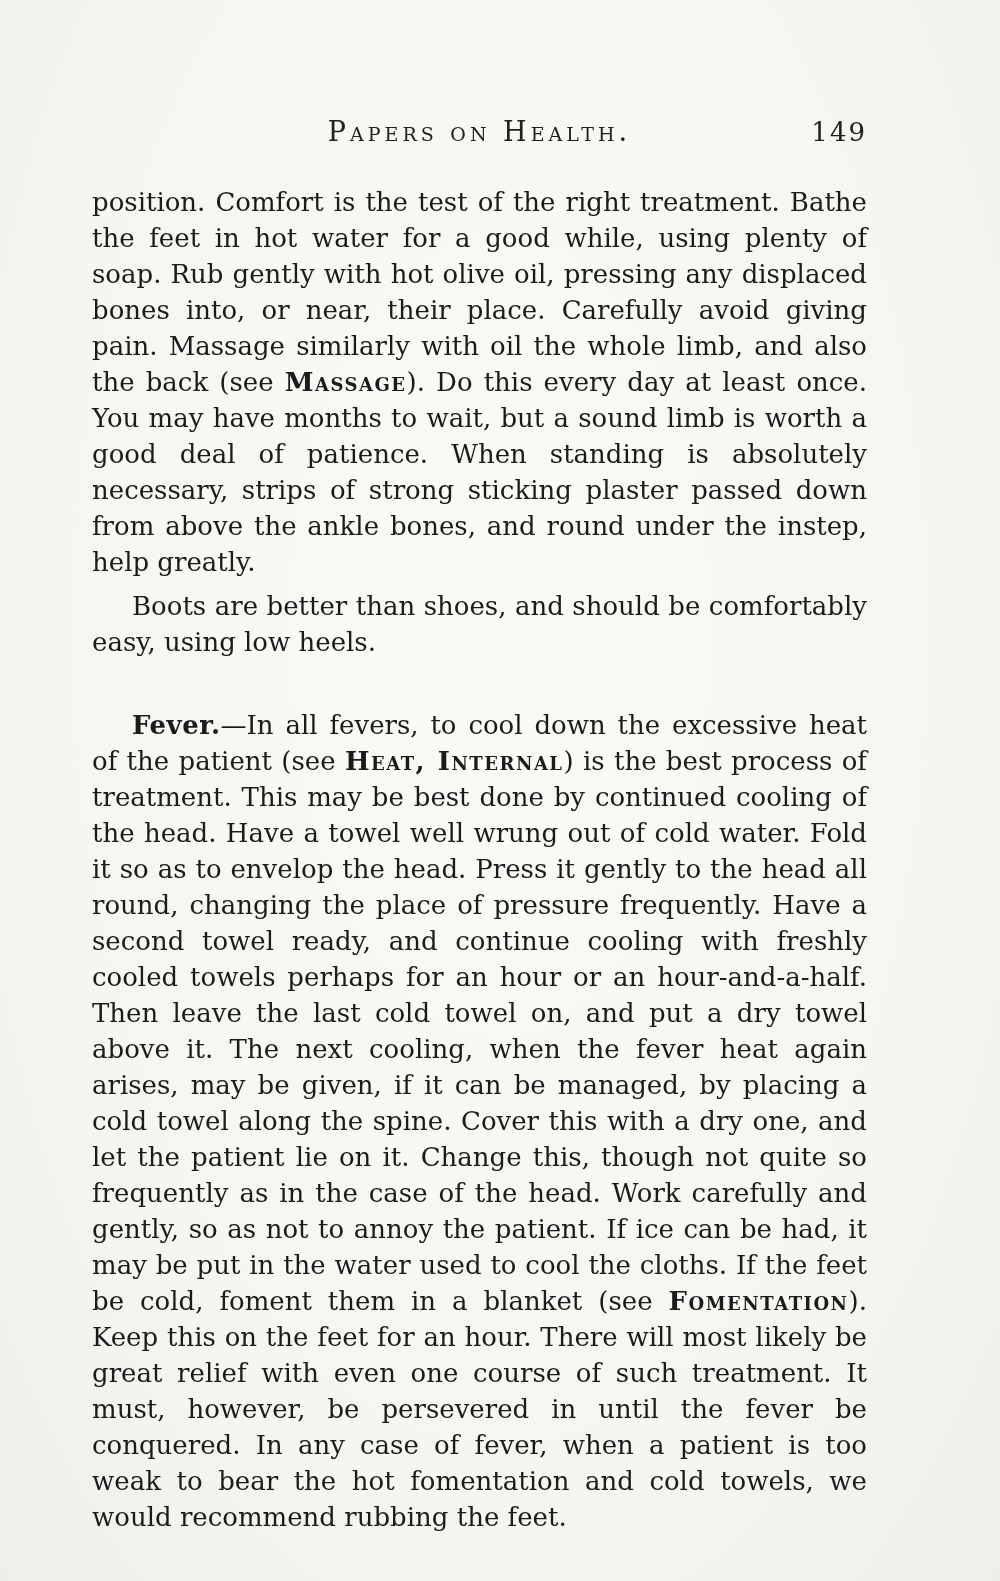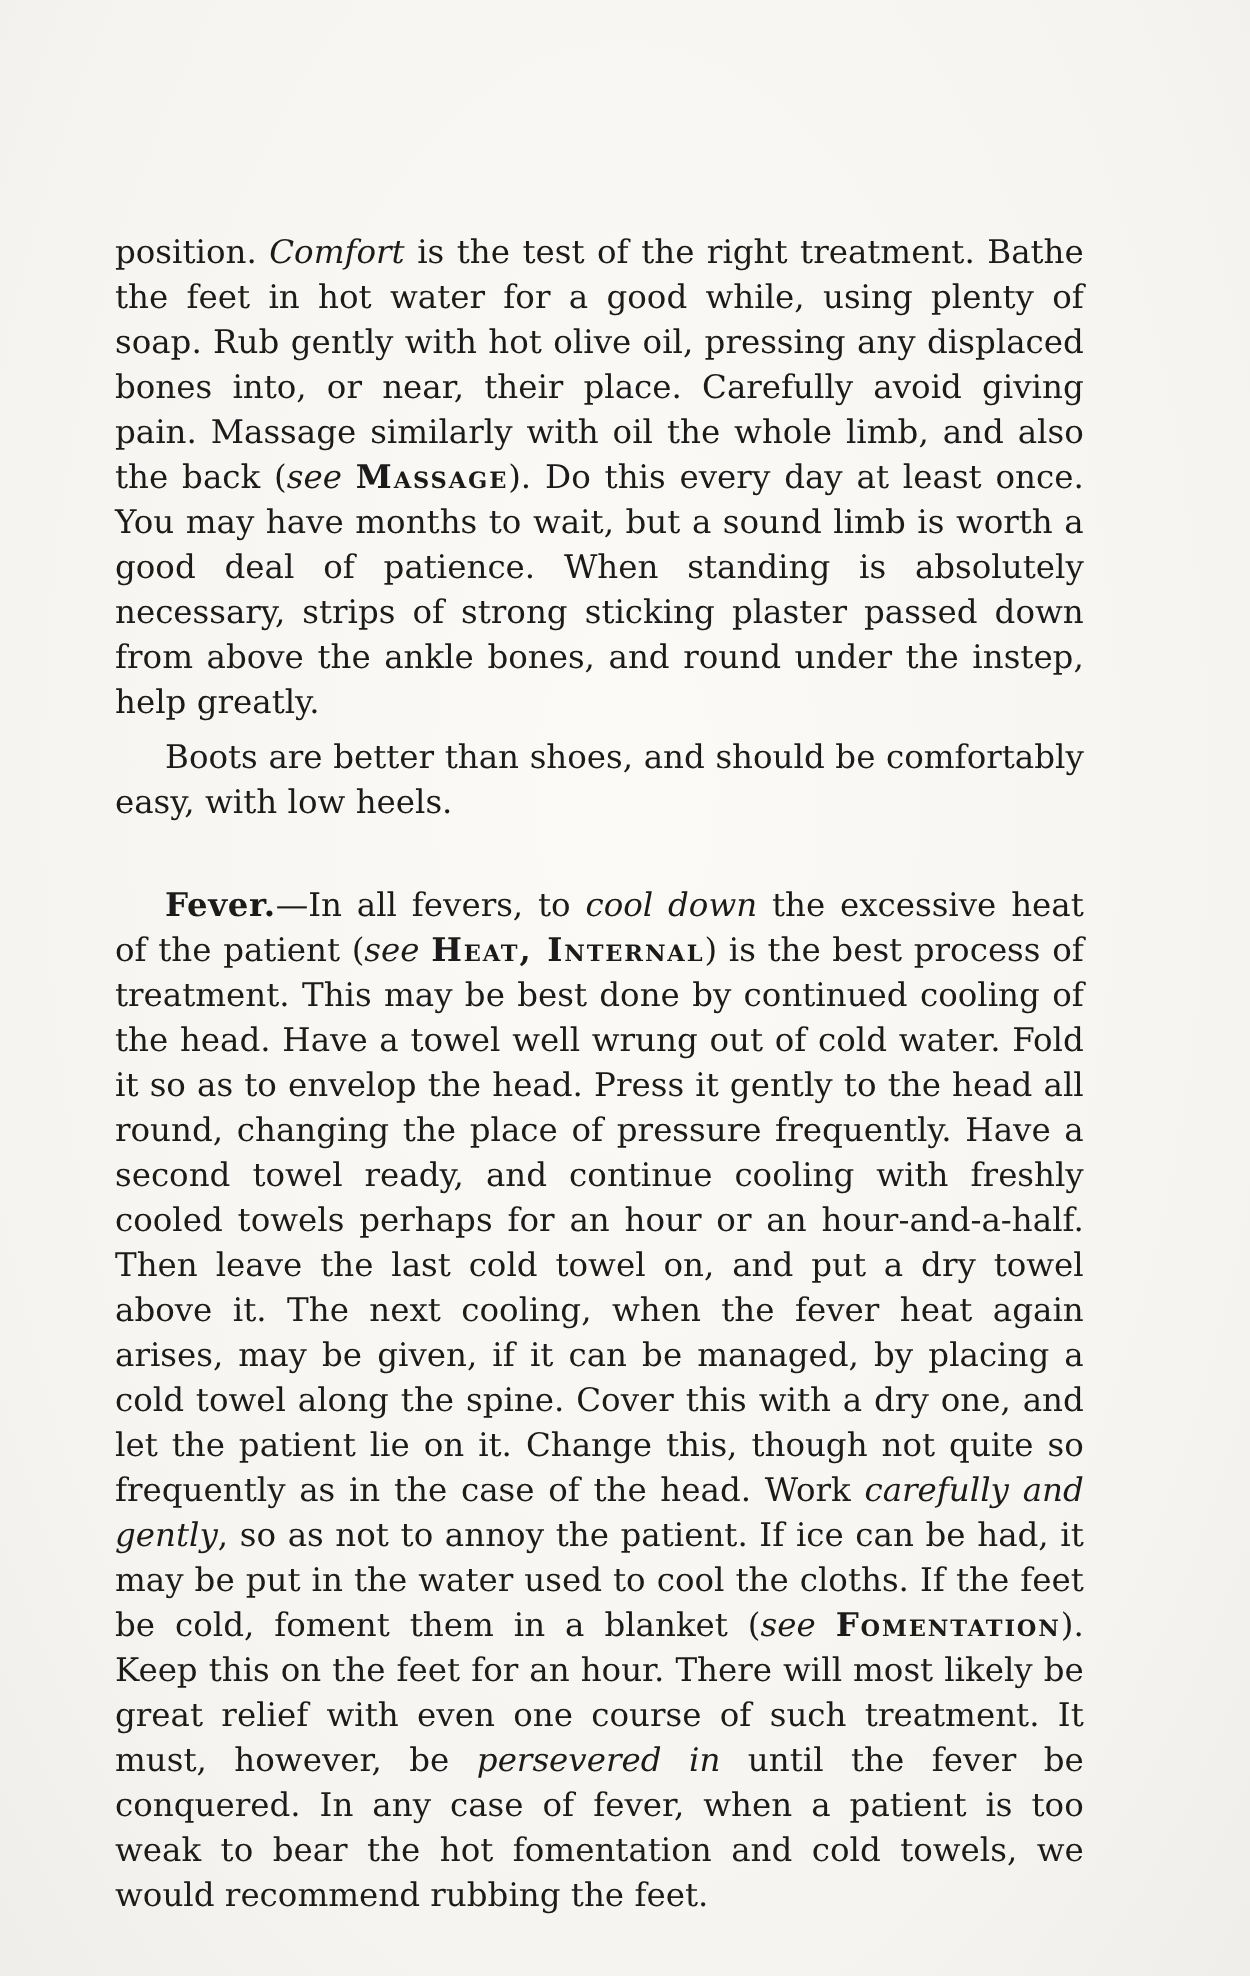--- a/index.html
+++ b/index.html
@@ -57,30 +57,34 @@
   .body-text p.indent {
     text-indent: 40px;
   }
   .body-text p.gap-small {
     margin-top: 8px;
   }
   .body-text p.gap-entry {
     margin-top: 47px;
   }
   .seg   { font-style: normal; }
-  .seg-i { font-style: italic; }
+  .seg-i { }
   .seg-b { font-weight: 700; letter-spacing: 0.5px; }
   .seg-sc {
     font-variant: small-caps;
     letter-spacing: 1.5px;
     font-weight: bold;
   }
 </style>
 </head>
 <body>
 
 <div class="scan-page">
+  <div class="page-header">
+    <div class="running-title">Papers on Health.</div>
+    <div class="page-number">149</div>
+  </div>
   <div class="body-text">
       <p class=""><span class="seg">position.  </span><span class="seg-i">Comfort</span><span class="seg"> is the test of the right treatment.  Bathe the feet in hot water for a good while, using plenty of soap.  Rub gently with hot olive oil, pressing any displaced bones into, or near, their place.  Carefully avoid giving pain.  Massage similarly with oil the whole limb, and also the back (</span><span class="seg-i">see</span><span class="seg"> </span><span class="seg-sc">Massage</span><span class="seg">).  Do this every day at least once.  You may have months to wait, but a sound limb is worth a good deal of patience.  When standing is absolutely necessary, strips of strong sticking plaster passed down from above the ankle bones, and round under the instep, help greatly.</span></p>
-      <p class="indent gap-small"><span class="seg">Boots are better than shoes, and should be comfortably easy, with low heels.</span></p>
+      <p class="indent gap-small"><span class="seg">Boots are better than shoes, and should be comfortably easy, using low heels.</span></p>
       <p class="indent gap-entry"><span class="seg-b">Fever.</span><span class="seg">—In all fevers, to </span><span class="seg-i">cool down</span><span class="seg"> the excessive heat of the patient (</span><span class="seg-i">see</span><span class="seg"> </span><span class="seg-sc">Heat, Internal</span><span class="seg">) is the best process of treatment.  This may be best done by continued cooling of the head.  Have a towel well wrung out of cold water.  Fold it so as to envelop the head.  Press it gently to the head all round, changing the place of pressure frequently.  Have a second towel ready, and continue cooling with freshly cooled towels perhaps for an hour or an hour-and-a-half.  Then leave the last cold towel on, and put a dry towel above it.  The next cooling, when the fever heat again arises, may be given, if it can be managed, by placing a cold towel along the spine.  Cover this with a dry one, and let the patient lie on it.  Change this, though not quite so frequently as in the case of the head.  Work </span><span class="seg-i">carefully and gently</span><span class="seg">, so as not to annoy the patient.  If ice can be had, it may be put in the water used to cool the cloths.  If the feet be cold, foment them in a blanket (</span><span class="seg-i">see</span><span class="seg"> </span><span class="seg-sc">Fomentation</span><span class="seg">).  Keep this on the feet for an hour.  There will most likely be great relief with even one course of such treatment.  It must, however, be </span><span class="seg-i">persevered in</span><span class="seg"> until the fever be conquered.  In any case of fever, when a patient is too weak to bear the hot fomentation and cold towels, we would recommend rubbing the feet.</span></p>
     </div>
 </div>
 
 </body></html>

